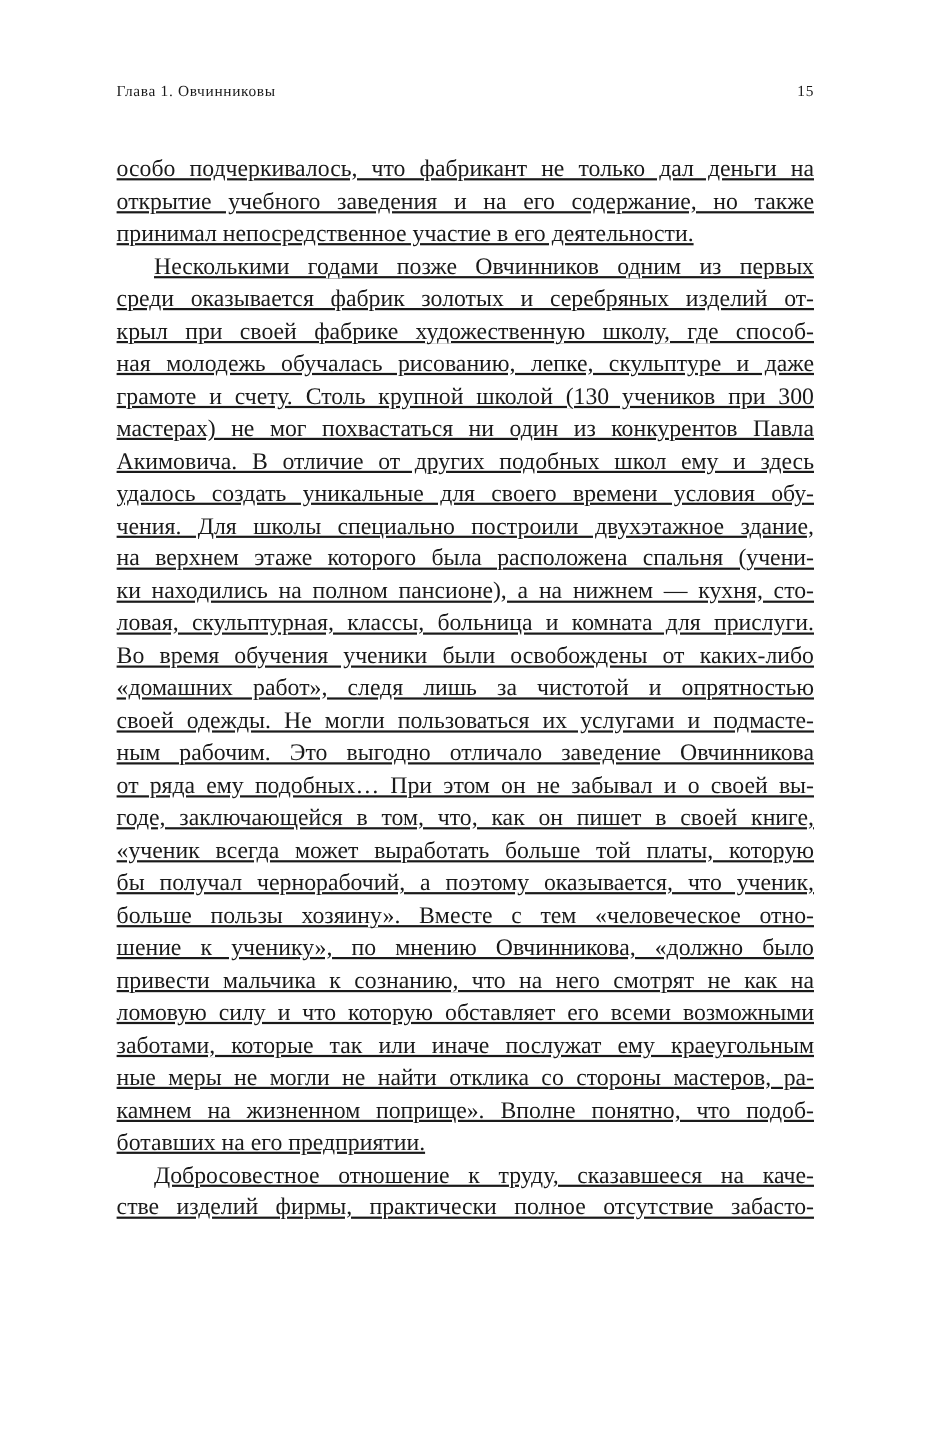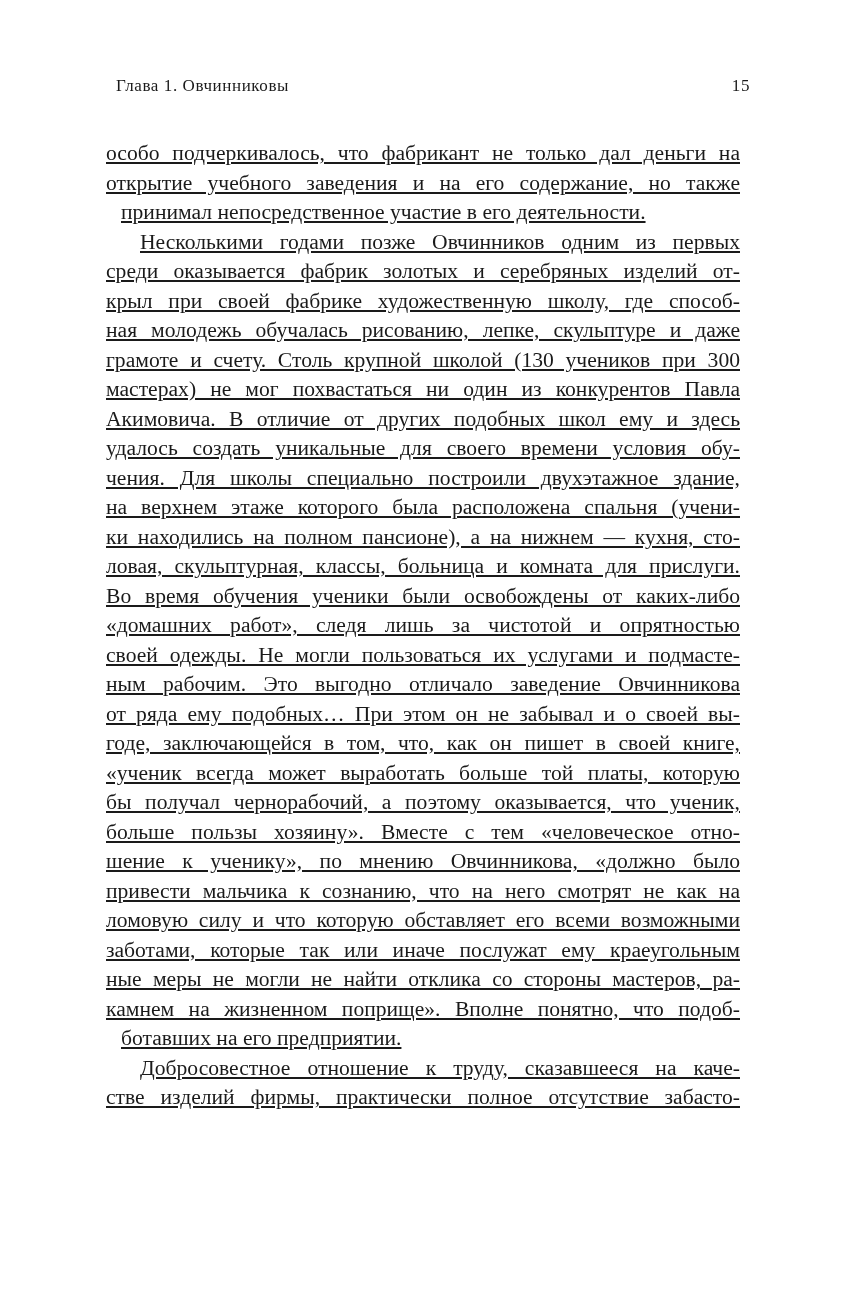--- a/index.html
+++ b/index.html
@@ -10,25 +10,25 @@
     body {
       width: 856px;
       height: 1299px;
       position: relative;
       overflow: hidden;
       font-family: "Liberation Serif", "DejaVu Serif", serif;
       color: #1a1a1a;
     }
     .running-head {
       position: absolute;
-      left: 116px;
+      left: 106px;
       top: 76px;
       width: 634px;
       height: 24px;
-      font-size: 17px;
+      font-size: 14px;
       letter-spacing: 0.6px;
     }
     .running-head .chapter {
       position: absolute;
       left: 0;
       top: 0;
     }
     .running-head .folio {
       position: absolute;
       right: 0;
@@ -47,21 +47,20 @@
     .line {
       display: block;
       height: 29.5px;
       white-space: nowrap;
       text-align: justify;
       text-align-last: justify;
       overflow: visible;
     }
     .line.last {
       text-align-last: left;
-      margin-left: 15px;
     }
     .line.indent {
       padding-left: 34px;
     }
   </style>
 </head>
 <body>
 
 <div class="running-head">
   <span class="chapter">Глава 1. Овчинниковы</span>

